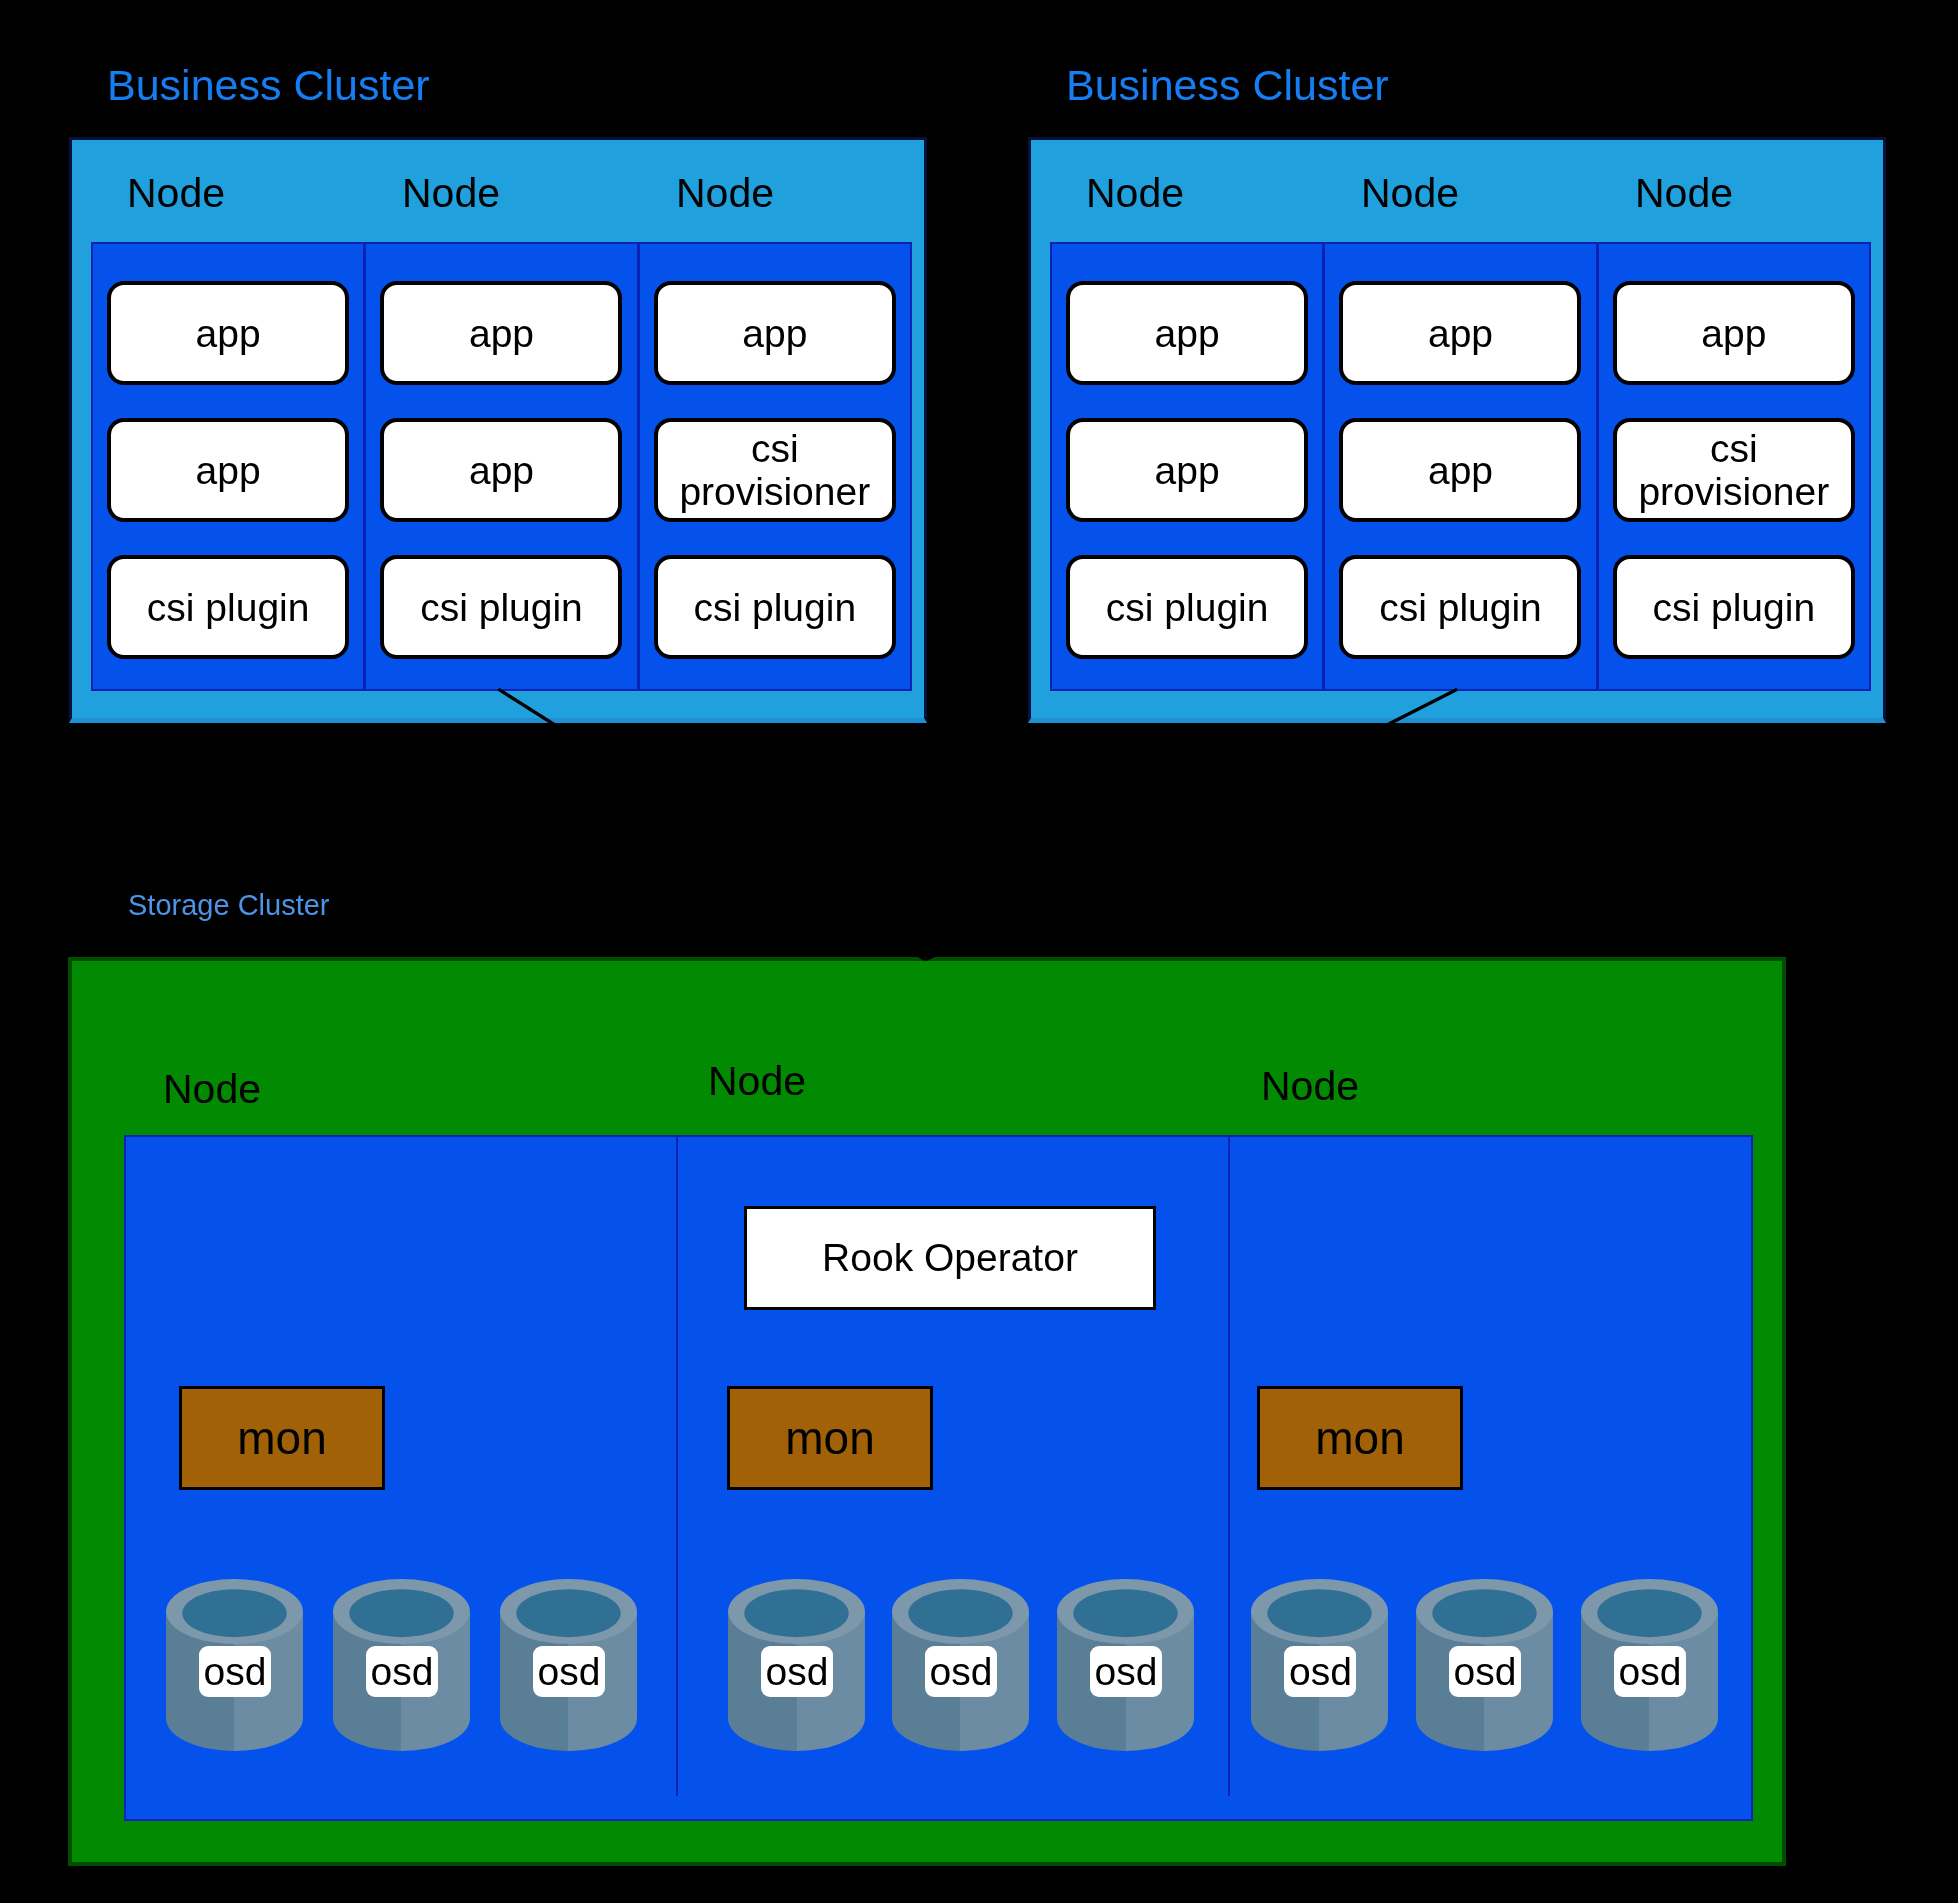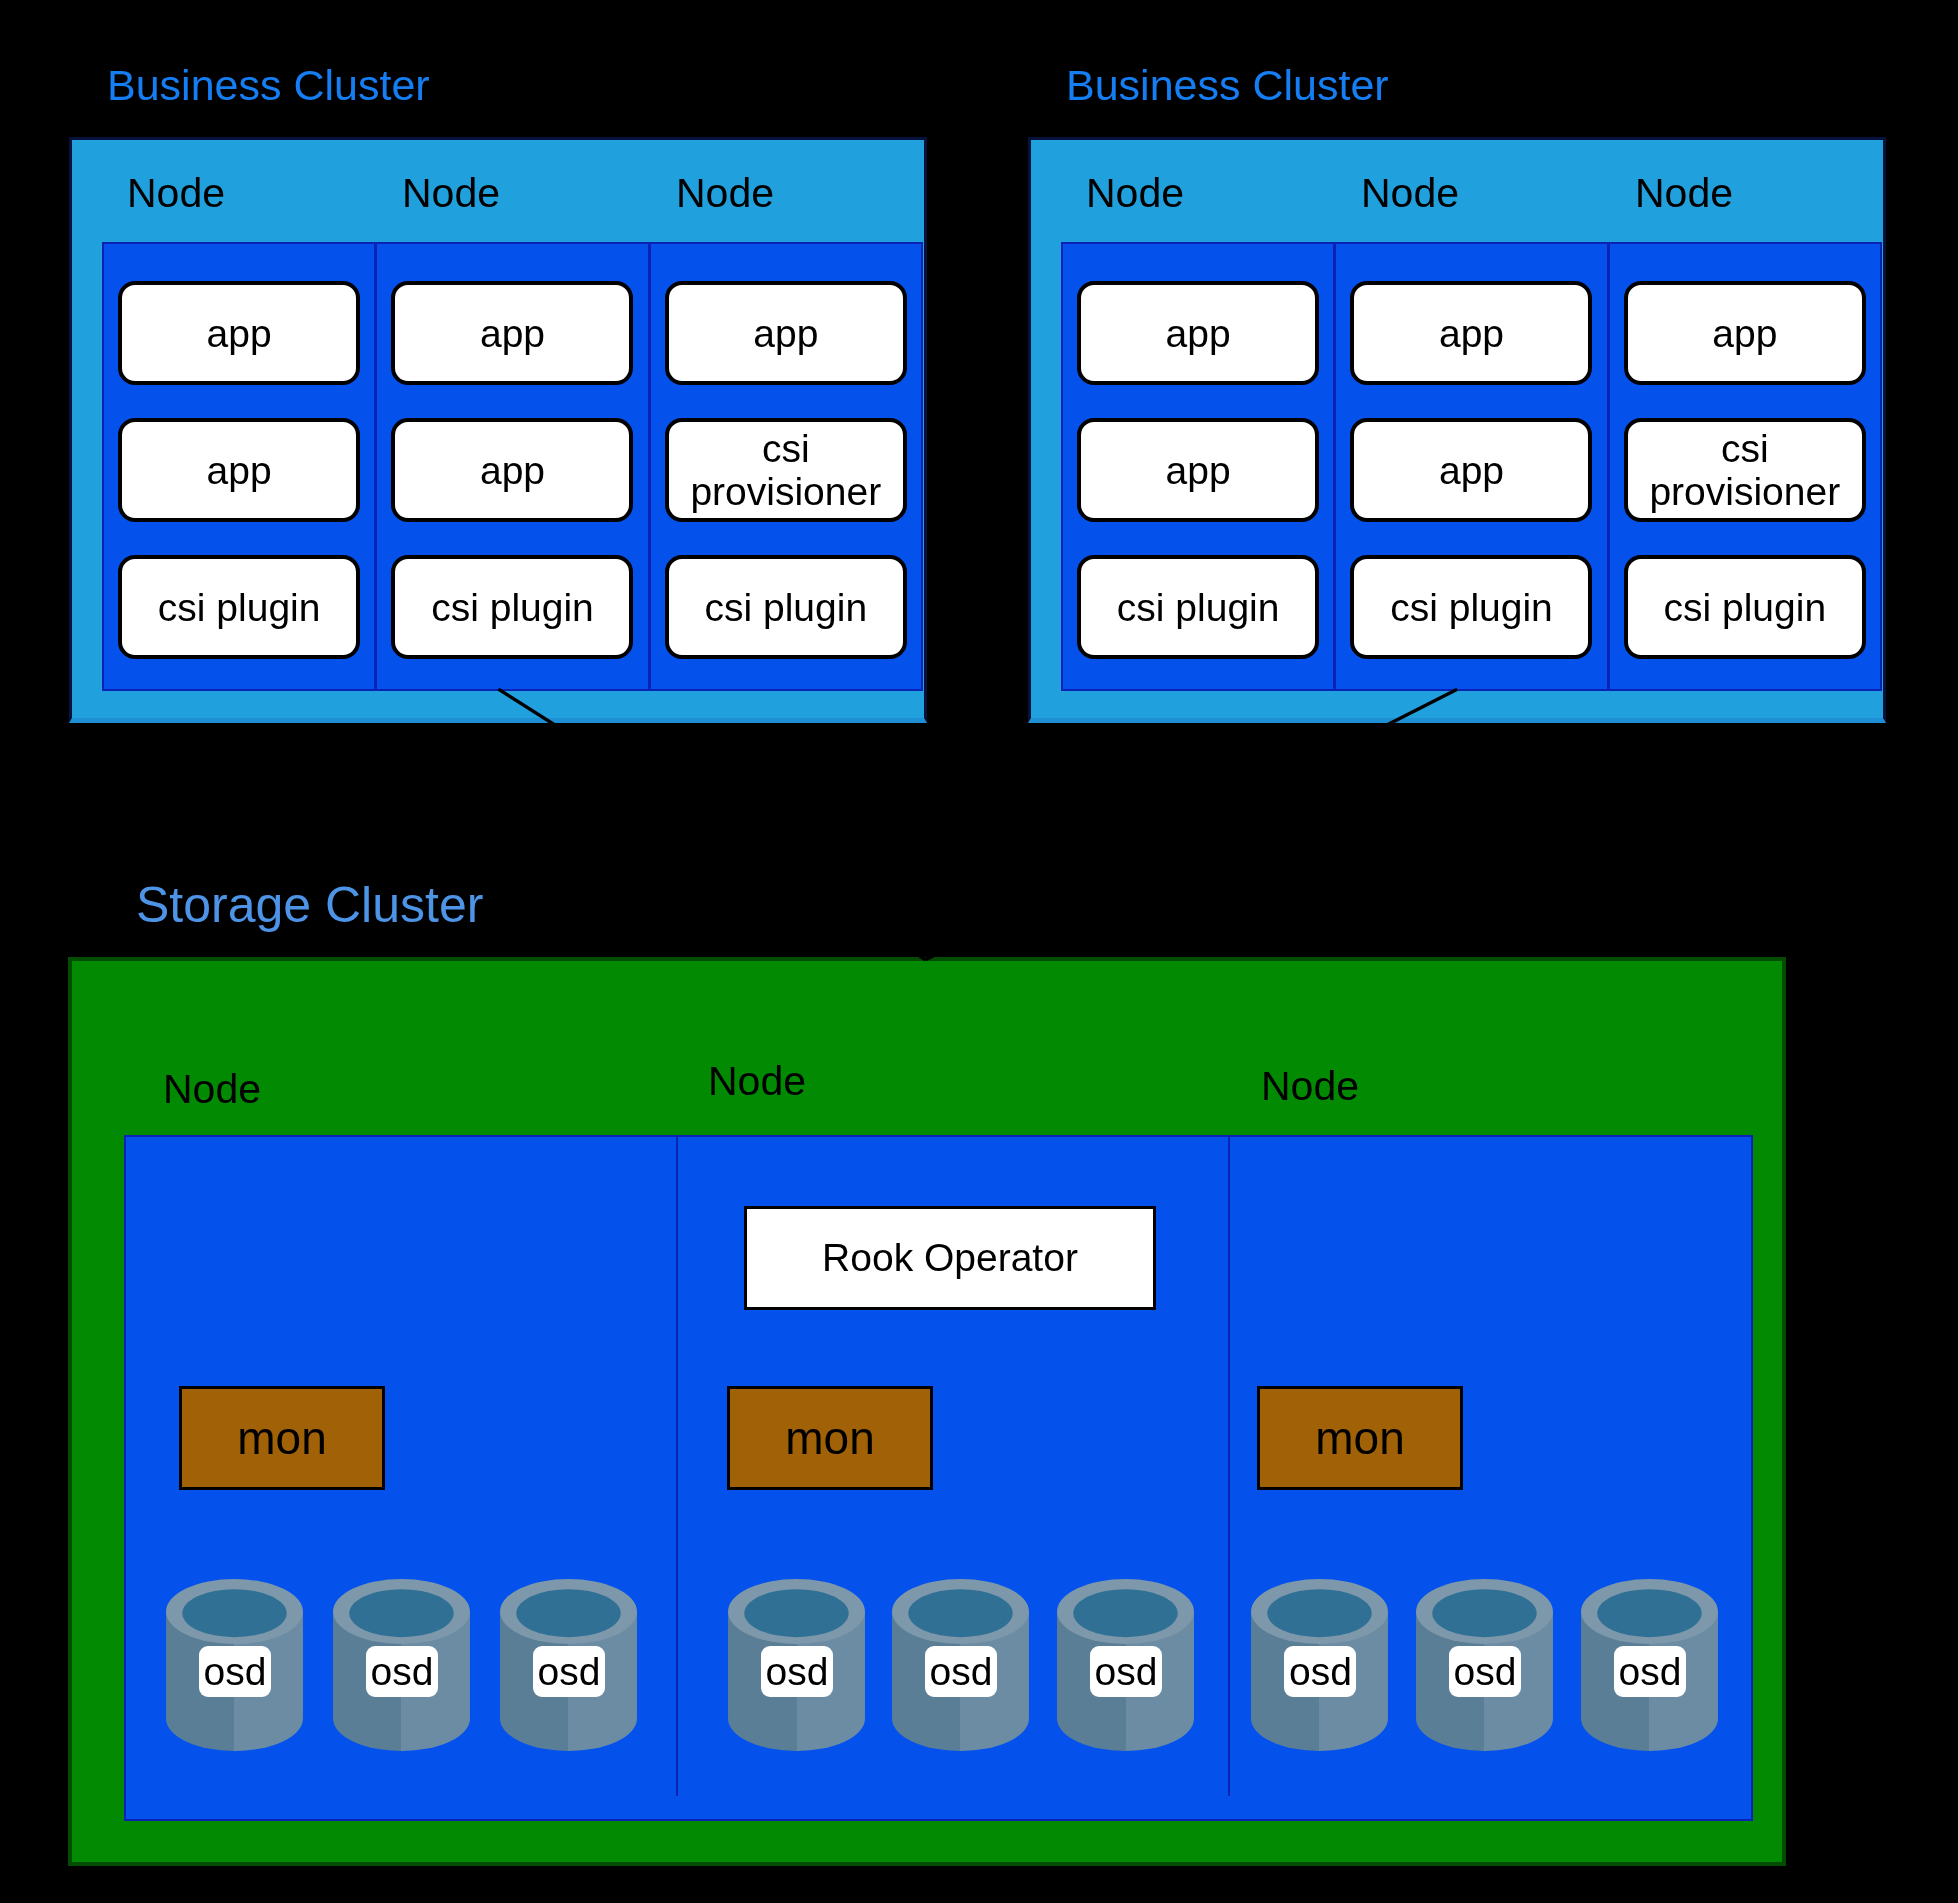--- a/index.html
+++ b/index.html
@@ -8,38 +8,38 @@
     font-family:"Liberation Sans", sans-serif;overflow:hidden;
   }
   
   .bc-title{
     position:absolute;top:63px;font-size:43px;line-height:45px;
     color:#157EF3;white-space:nowrap;
   }
   .bc-title.t0{left:107px;}
   .bc-title.t1{left:1066px;}
   .sc-title{
-    position:absolute;left:136px;top:883px;font-size:50px;line-height:45px;
+    position:absolute;left:128px;top:883px;font-size:29px;line-height:45px;
     color:#4D93E6;white-space:nowrap;
   }
   
   .bc{
     position:absolute;top:137px;width:858px;height:586px;box-sizing:border-box;
     background:#21A0DE;border:3.4px solid #06123B;border-bottom:5.1px solid #1D8FD2;
   }
   .bc.c0{left:69px;}
   .bc.c1{left:1028px;}
   .bc-node-label{
     position:absolute;top:31px;font-size:41px;line-height:45px;color:#000;
   }
   .bc-node-label.n0{left:55px;}
   .bc-node-label.n1{left:330px;}
   .bc-node-label.n2{left:604px;}
   .bc-inner{
-    position:absolute;left:30px;top:102px;width:821px;height:449px;box-sizing:border-box;
+    position:absolute;left:19px;top:102px;width:821px;height:449px;box-sizing:border-box;
     background:#0451EC;border:2.6px solid #0A23B4;display:flex;flex-direction:row;
   }
   .bc-col{flex:1 1 0;display:flex;flex-direction:column;align-items:center;
     padding-top:37px;gap:33px;}
   .bc-col + .bc-col{border-left:3.4px solid #0A23B4;}
   .pod{
     width:242px;height:104px;box-sizing:border-box;flex:0 0 auto;
     background:#FFFFFF;border:4.3px solid #000;border-radius:17px;
     display:flex;align-items:center;justify-content:center;text-align:center;
     font-size:39px;line-height:43px;color:#000;white-space:pre-line;

